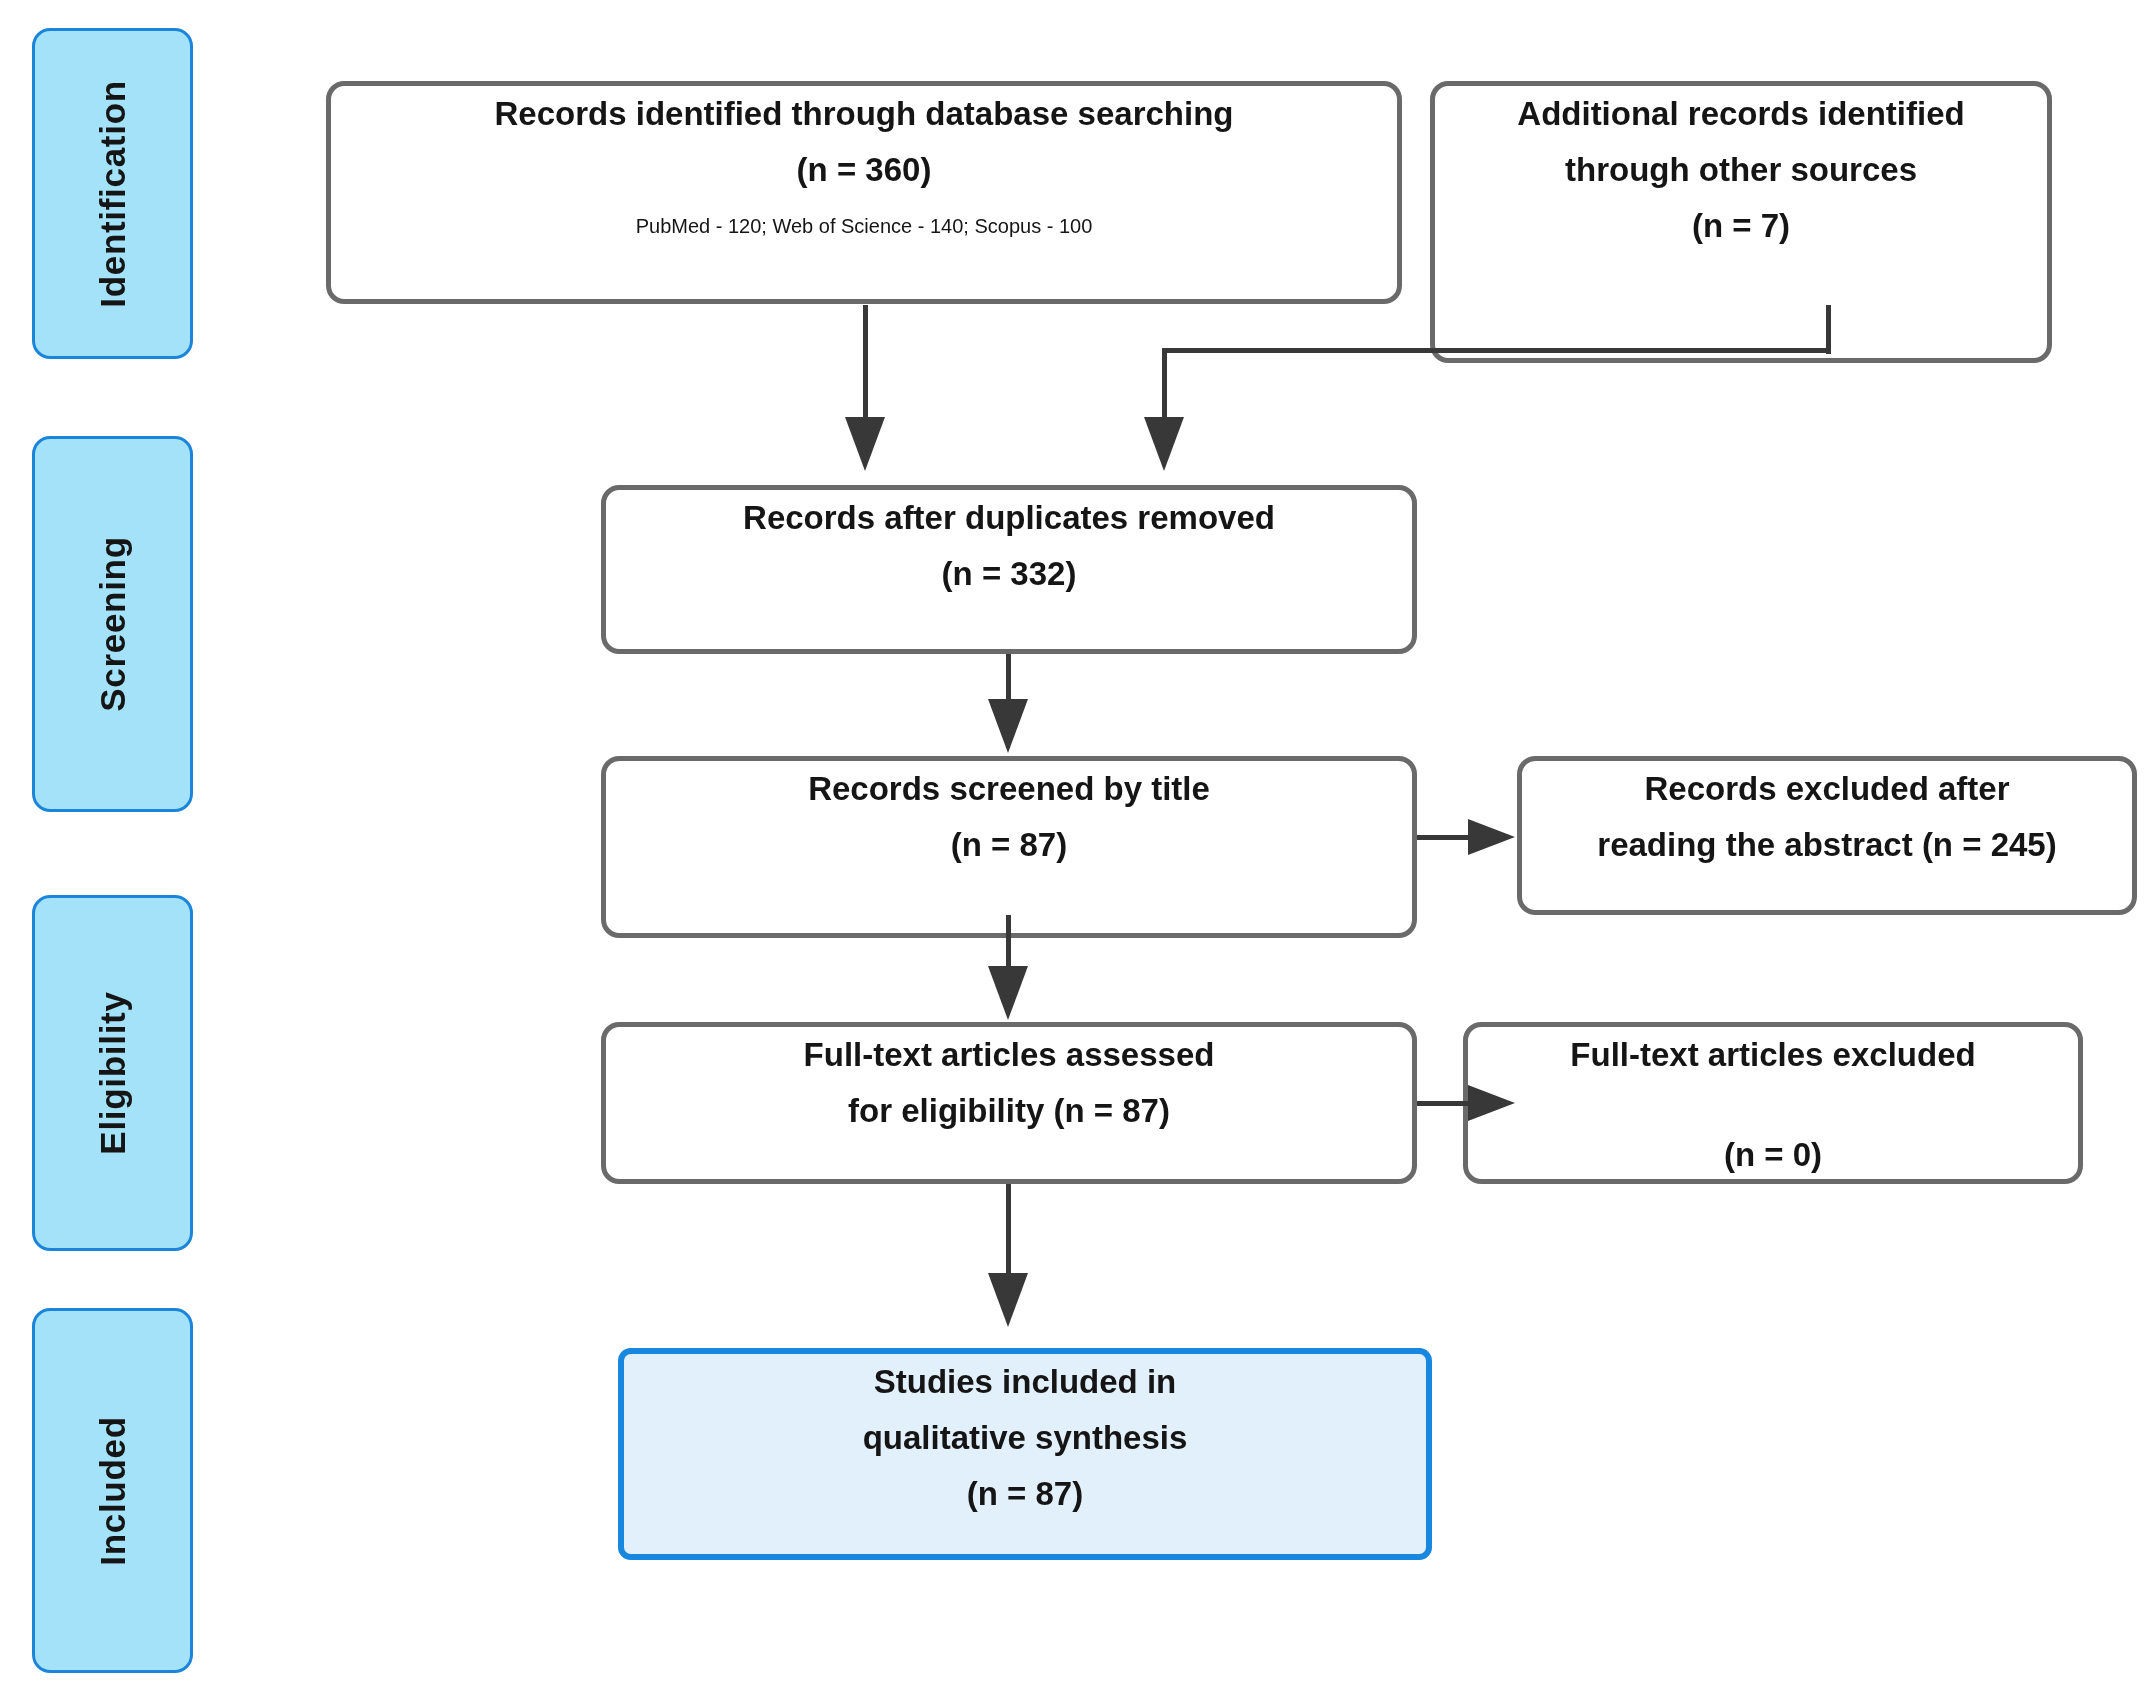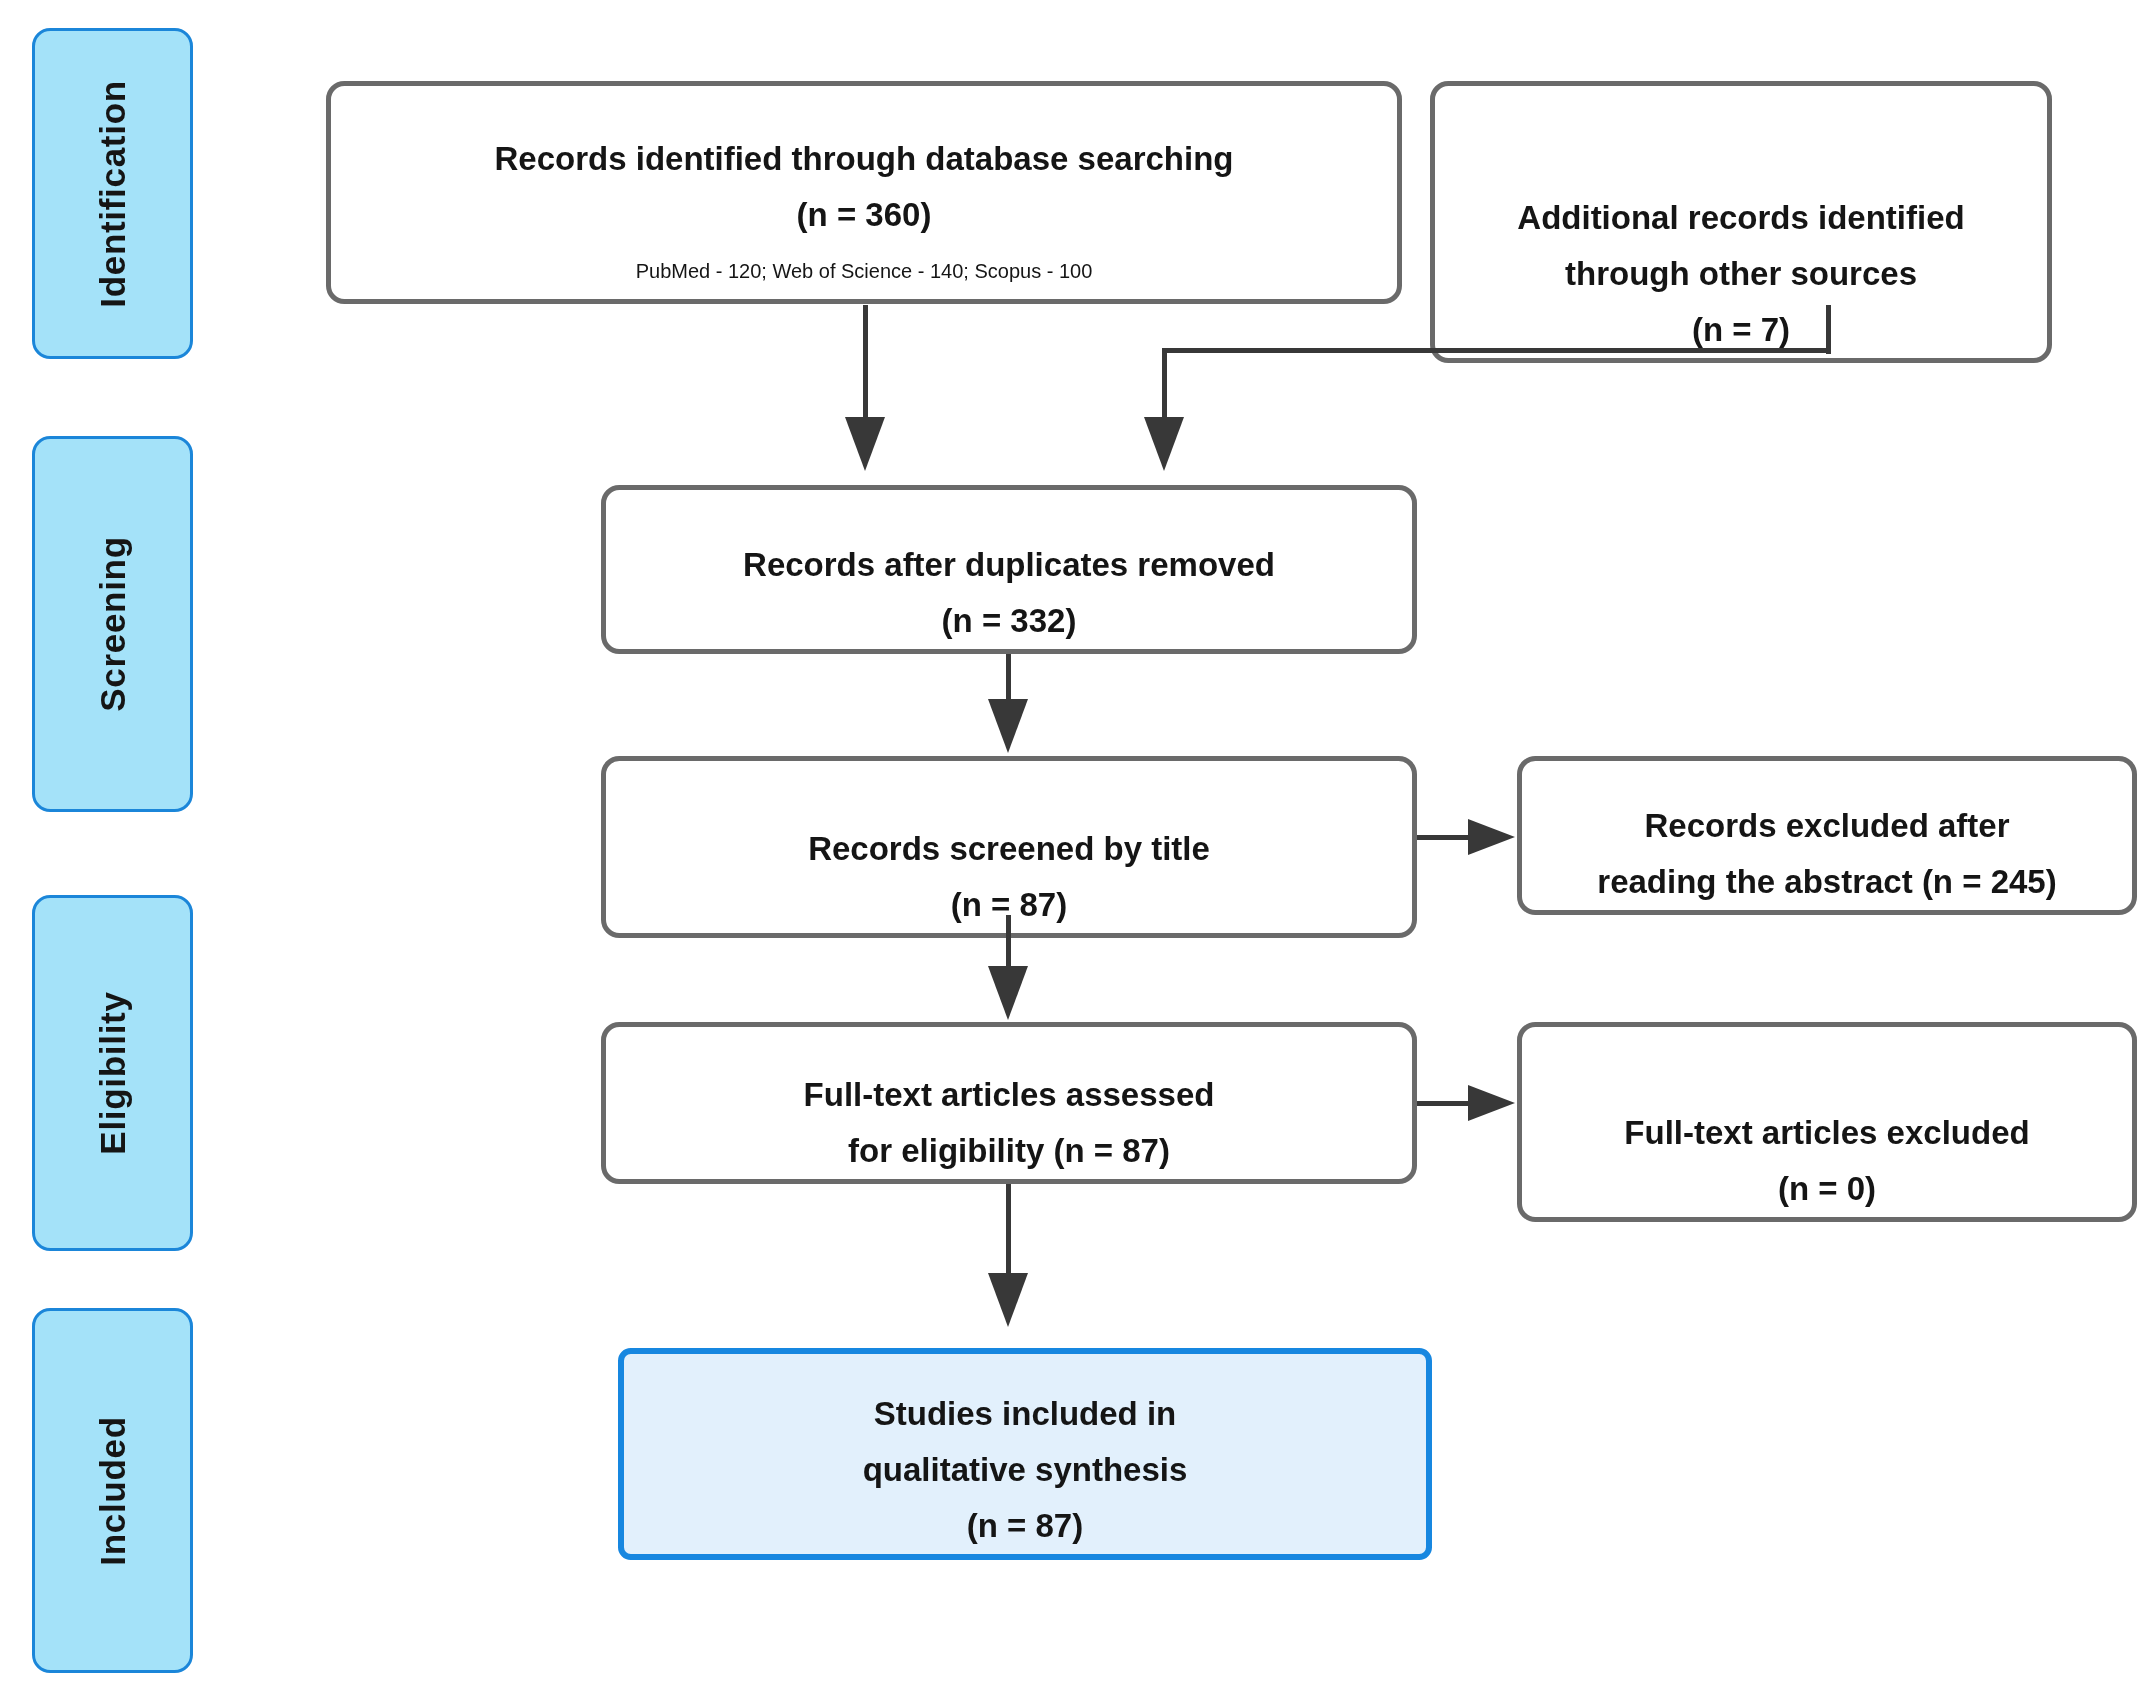--- a/index.html
+++ b/index.html
@@ -41,21 +41,21 @@
   
   .node {
     position: absolute;
     box-sizing: border-box;
     background: var(--node-fill, #ffffff);
     border: 5.6px solid var(--node-border, #6a6a6a);
     border-radius: 18.3px;
     display: flex;
     flex-direction: column;
     align-items: center;
-    justify-content: flex-end;
+    justify-content: flex-start;
     text-align: center;
   }
   .node .line {
     display: block;
     font-size: 33px;
     font-weight: bold;
     line-height: 56px;
     white-space: nowrap;
   }
   .node .detail {
@@ -64,21 +64,21 @@
     font-weight: normal;
     line-height: 56px;
     white-space: nowrap;
   }
   .node-database-search   { left: 326px;  top: 81px;  width: 1076px; height: 223px; }
   .node-other-sources     { left: 1430px; top: 81px;  width: 622px;  height: 282px; }
   .node-duplicates-removed{ left: 601px;  top: 485px;  width: 816px; height: 169px; }
   .node-screened-title    { left: 601px;  top: 756px; width: 816px; height: 182px; }
   .node-excluded-abstract { left: 1517px; top: 756px; width: 620px;  height: 159px; }
   .node-fulltext-assessed { left: 601px;  top: 1022px; width: 816px; height: 162px; }
-  .node-fulltext-excluded { left: 1517px; top: 1022px; width: 620px;  height: 200px; }
+  .node-fulltext-excluded { left: 1463px; top: 1022px; width: 620px;  height: 162px; gap: 44px; }
   .node-included-synthesis{
     left: 618px; top: 1348px; width: 814px; height: 212px;
     background: var(--highlight-fill, #e2f0fc);
     border: 6.3px solid var(--highlight-border, #1787e0);
     border-radius: 12.7px;
   }
 
   
   .vline { position: absolute; width: 5px;  background: var(--arrow, #383838); }
   .hline { position: absolute; height: 5px; background: var(--arrow, #383838); }

